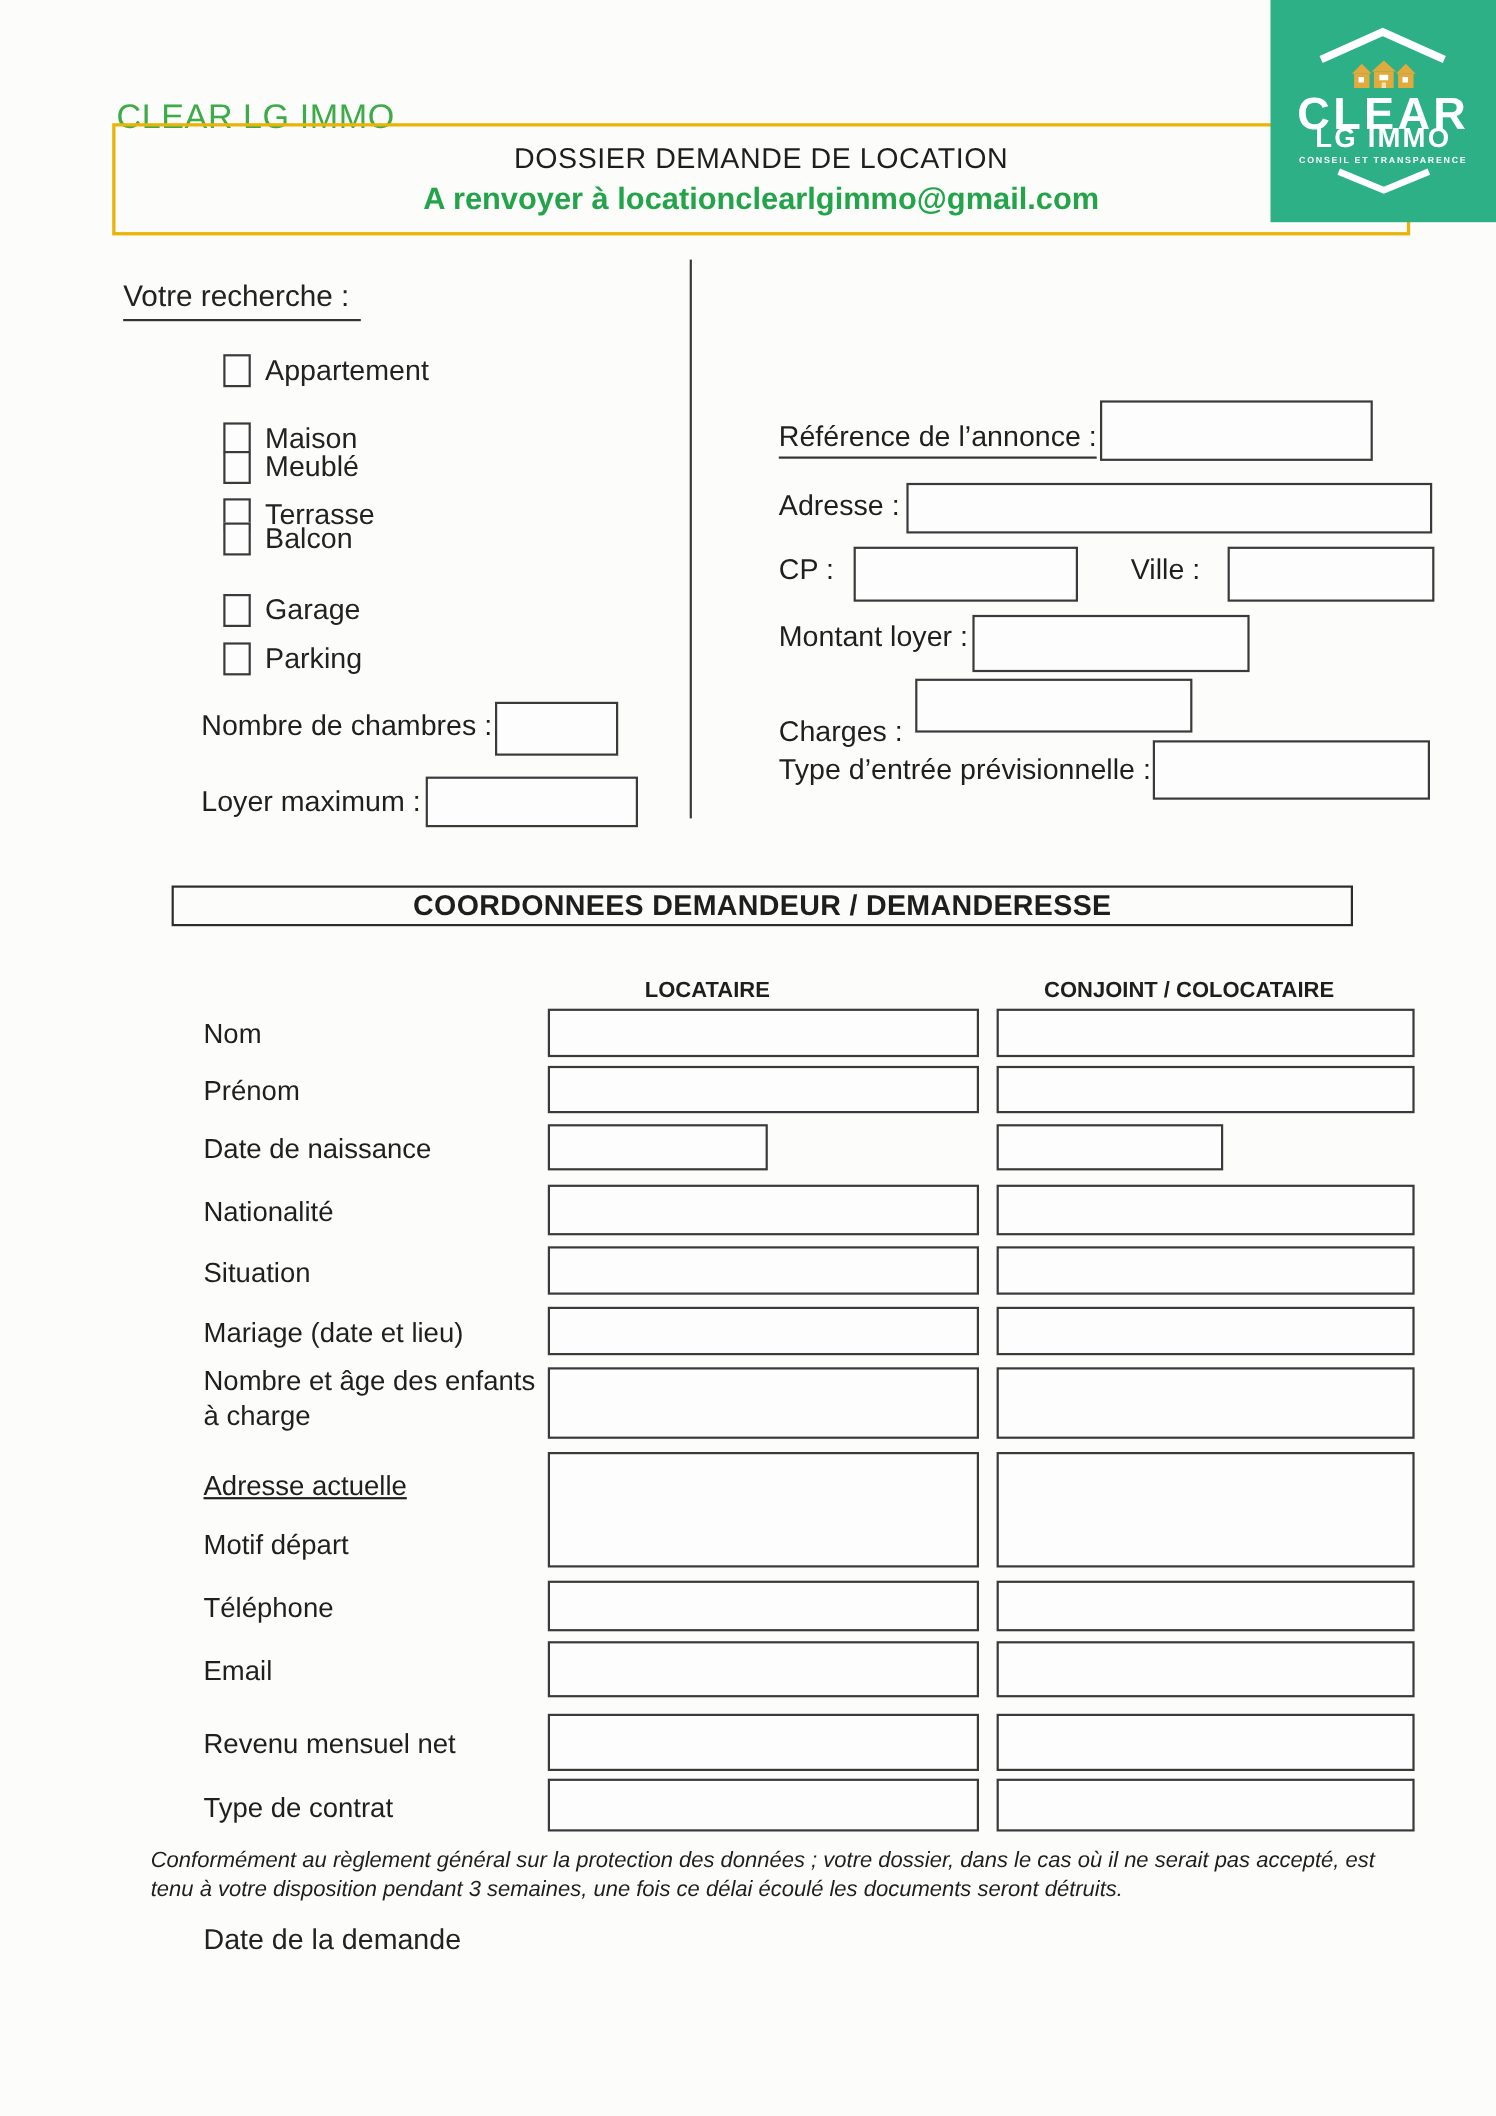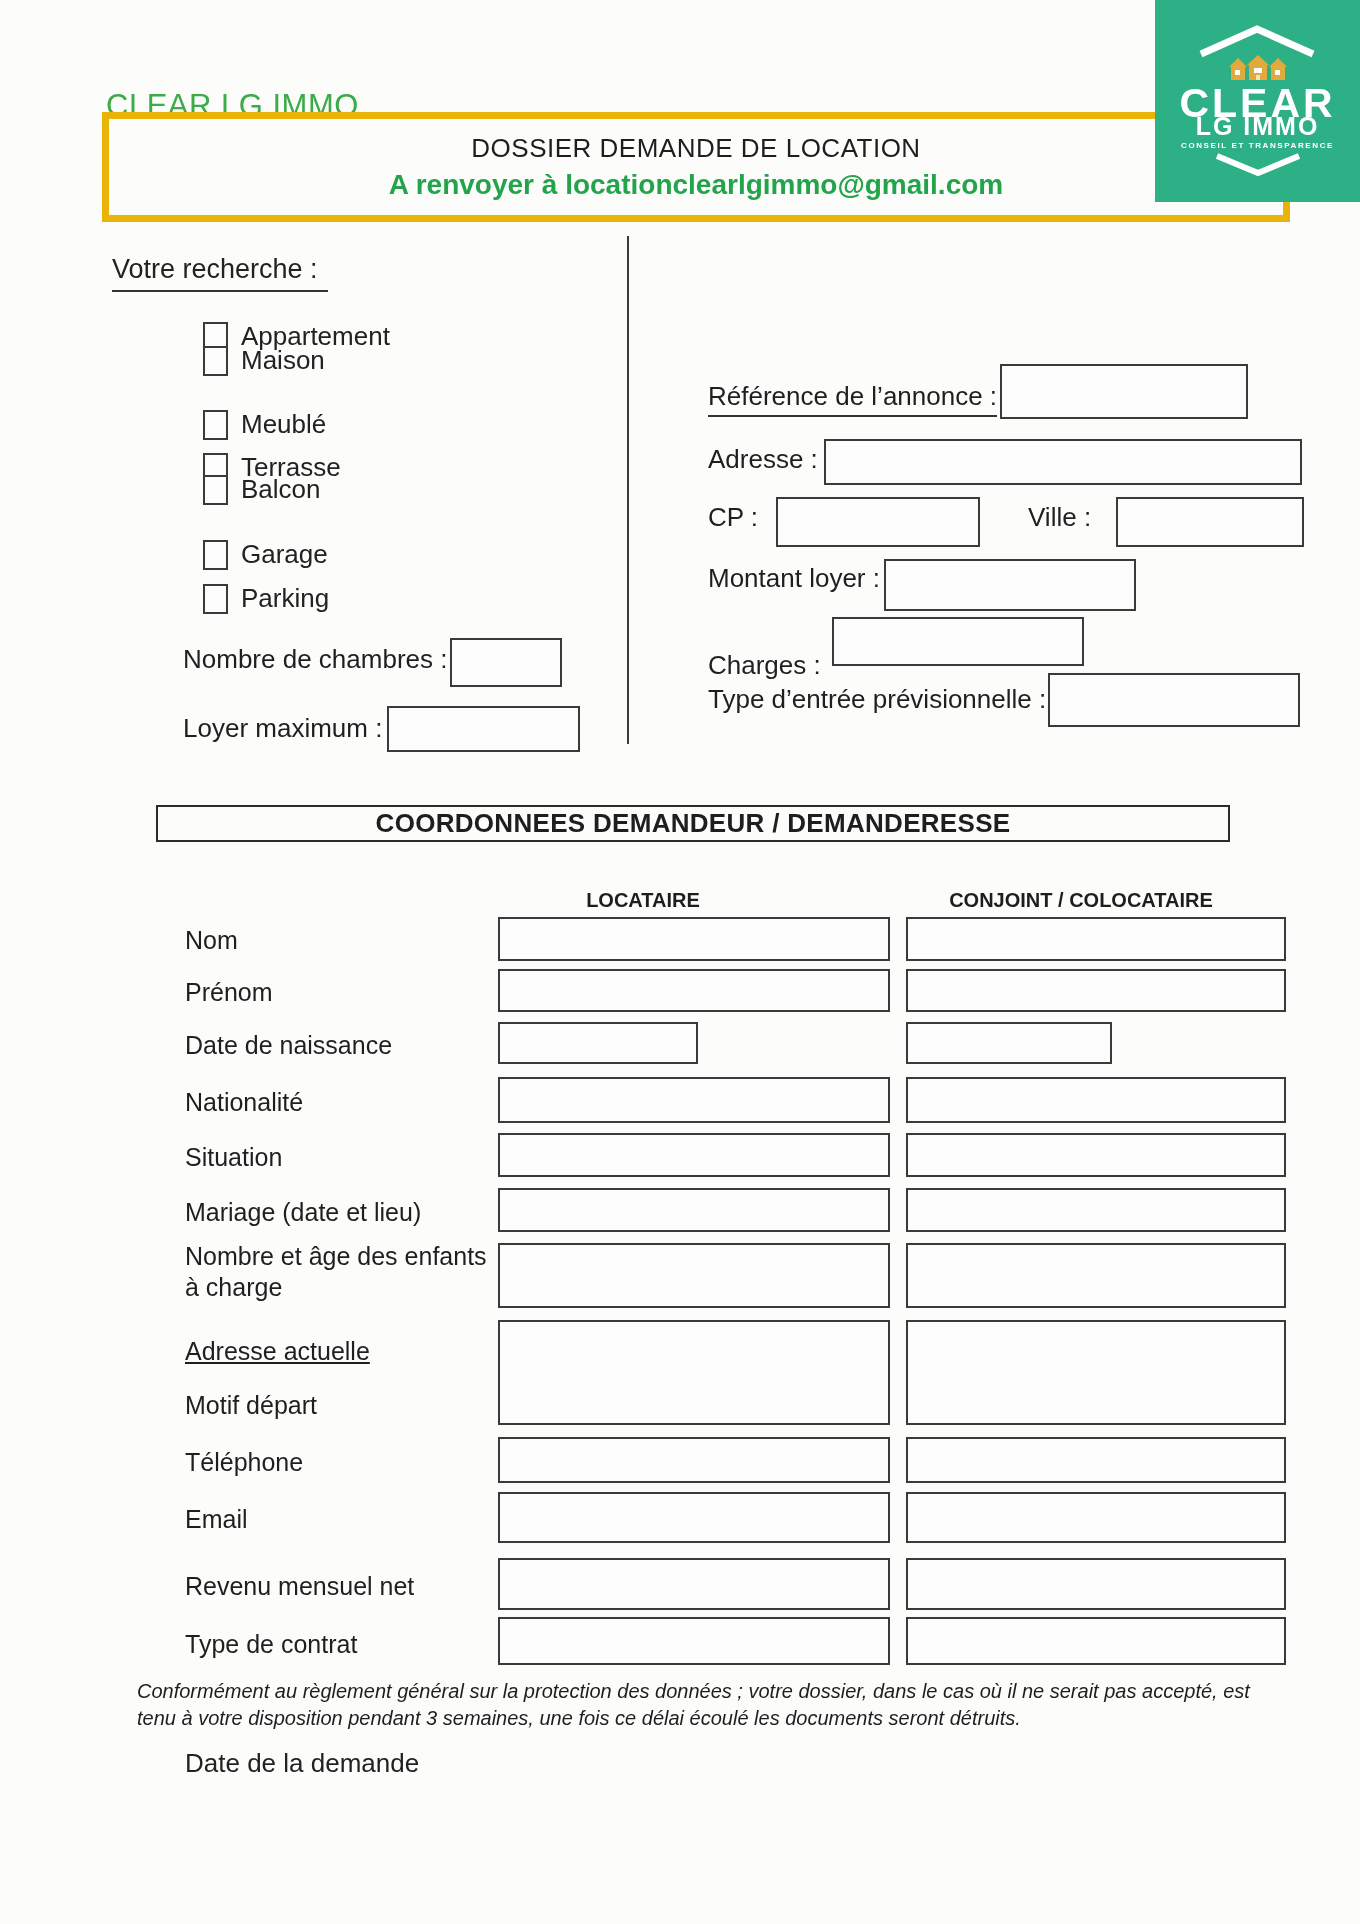--- a/index.html
+++ b/index.html
@@ -14,21 +14,21 @@
   }
   .abs{position:absolute;}
   
   .brand-title{
     left:106px;top:88px;
     font-size:31px;letter-spacing:.5px;
     color:#3cab48;
   }
   .header-box{
     left:102px;top:112px;width:1174px;height:96px;
-    border:7px solid #eab308;
+    border:3px solid #eab308;
     display:flex;flex-direction:column;align-items:center;justify-content:center;
     gap:5px;
   }
   .header-title{font-size:26px;color:#1e1e1e;letter-spacing:.5px;}
   .header-email{font-size:28px;font-weight:bold;color:#23a44a;}
   
   .logo-badge{
     left:1155px;top:0;width:205px;height:202px;
     background:#2eb086;z-index:5;
   }
@@ -99,21 +99,21 @@
       <polyline points="4,4 45,21 86,4" fill="none" stroke="#ffffff" stroke-width="6"></polyline>
     </svg>
   </div>
 
   <div class="abs search-heading">Votre recherche :</div>
 
   <div class="abs cb-row" style="top:322px;">
     <div class="cb-box"></div>
     <div class="cb-label">Appartement</div>
   </div>
-  <div class="abs cb-row" style="top:346px;">
+  <div class="abs cb-row" style="top:384px;">
     <div class="cb-box"></div>
     <div class="cb-label">Maison</div>
   </div>
   <div class="abs cb-row" style="top:410px;">
     <div class="cb-box"></div>
     <div class="cb-label">Meublé</div>
   </div>
   <div class="abs cb-row" style="top:453px;">
     <div class="cb-box"></div>
     <div class="cb-label">Terrasse</div>

